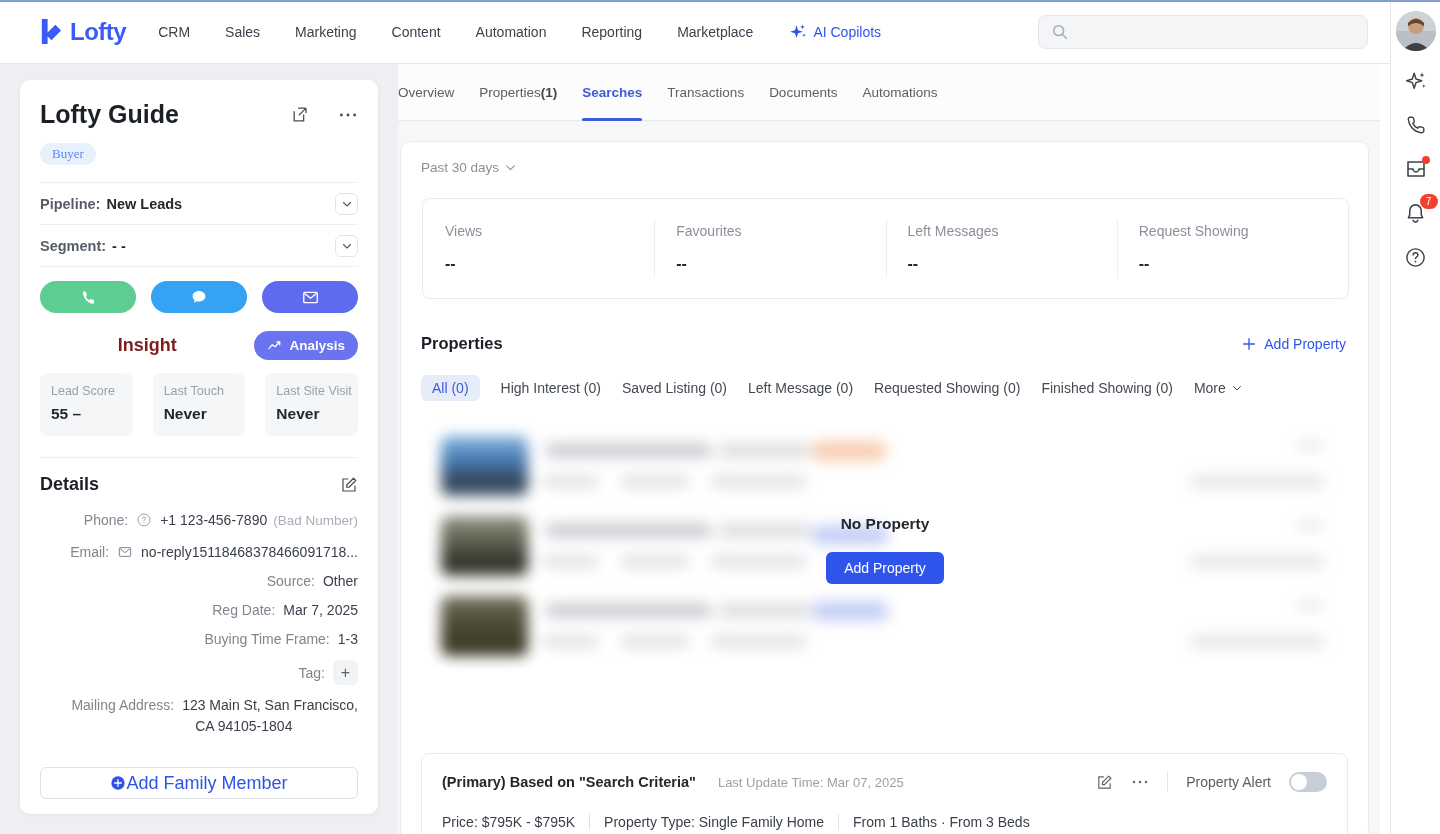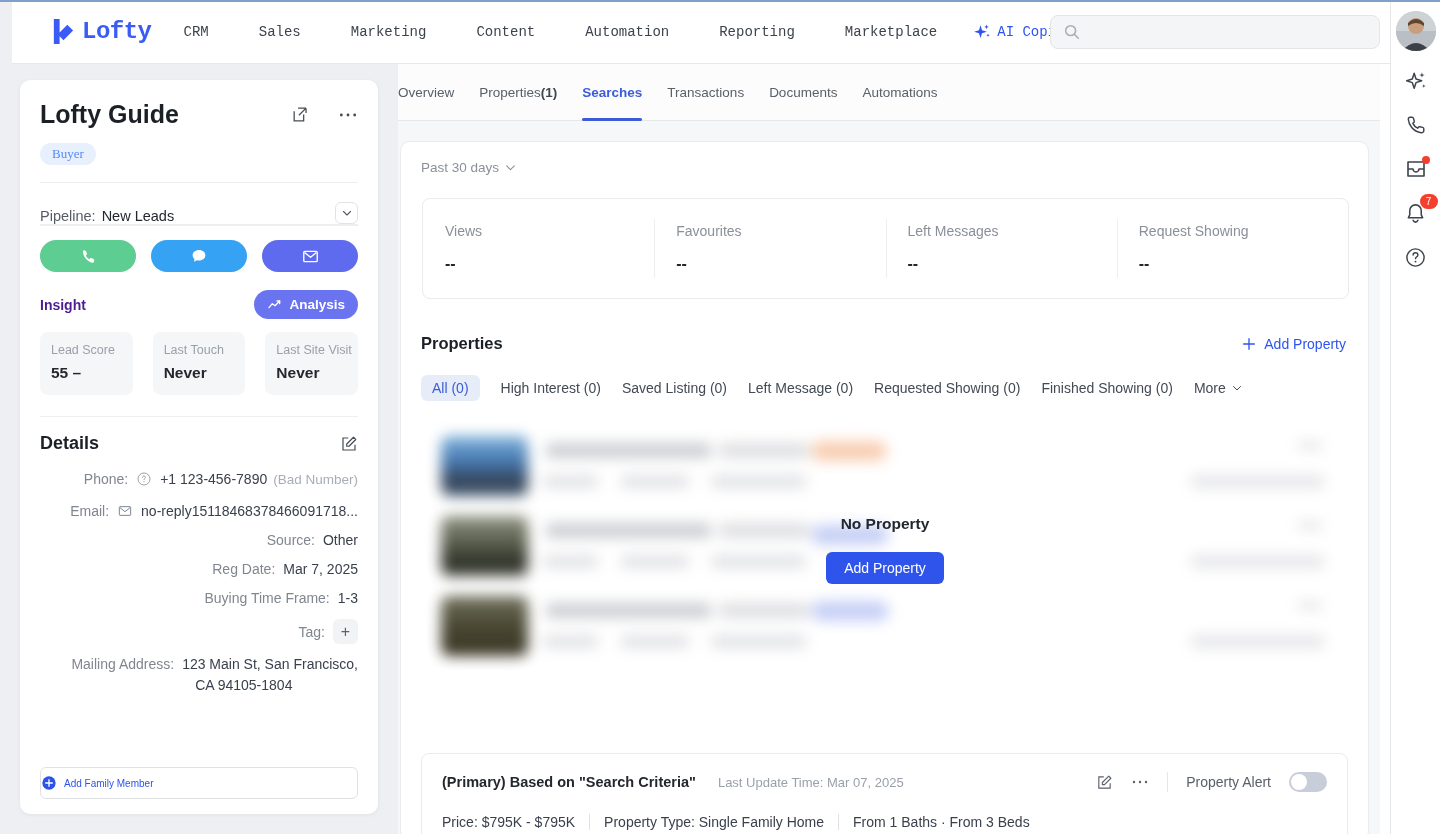--- a/index.html
+++ b/index.html
@@ -1,71 +1,71 @@
 <!DOCTYPE html>
 <html><head>
 <meta charset="utf-8">
 <style>
 * { margin:0; padding:0; box-sizing:border-box; }
 html,body { width:1440px; height:834px; overflow:hidden; }
 body { font-family:"Liberation Sans", sans-serif; background:#edeff2; color:#20242b; }
 
 
 .topline { position:absolute; top:0; left:0; width:1440px; height:2px; background:#7fa0c9; z-index:30; }
-.topbar { position:absolute; top:0; left:12px; width:1390px; height:64px; background:#fff; border-bottom:1px solid #e7e8ea; display:flex; align-items:center; z-index:20;font-family:Liberation Mono, monospace; }
+.topbar { position:absolute; top:0; left:0; width:1390px; height:64px; background:#fff; border-bottom:1px solid #e7e8ea; display:flex; align-items:center; z-index:20; }
 .logo { display:flex; align-items:center; margin-left:38px; gap:7px; }
 .logo-text { font-size:24px; font-weight:bold; color:#3b5bf6; letter-spacing:-0.5px; }
-.nav { display:flex; align-items:flex-end; margin-left:32px; gap:50px; }
+.nav { display:flex; align-items:flex-end; margin-left:32px; gap:35px; }
 .nav-item { font-size:14px; color:#3d434c; cursor:pointer; }
 .ai-copilots { display:flex; align-items:center; gap:6px; margin-left:36px; color:#2d54ee; font-size:14px; }
 .searchbox { position:absolute; left:1038px; top:15px; width:330px; height:34px; background:#f4f5f7; border:1px solid #e3e5e8; border-radius:8px; display:flex; align-items:center; padding-left:12px; }
 
 
 .rightbar { position:absolute; top:0; right:0; width:50px; height:834px; background:#fff; border-left:1px solid #e6e7e9; z-index:25; display:flex; flex-direction:column; align-items:center; }
 .avatar { width:40px; height:40px; border-radius:50%; margin-top:11px; overflow:hidden; background:#cfd3d8; }
 .rb-icon { position:relative; width:24px; height:24px; display:flex; align-items:center; justify-content:center; color:#3d434c; }
 .rb-icon.sp { margin-top:18px; }
 .rb-icon + .rb-icon { margin-top:20px; }
 .red-dot { position:absolute; top:-1px; right:-2px; width:8px; height:8px; background:#f43f2e; border-radius:50%; }
 .badge7 { position:absolute; top:-7px; right:-10px; min-width:18px; height:15px; background:#f43f2e; border-radius:8px; color:#fff; font-size:10px; display:flex; align-items:center; justify-content:center; padding:0 4px; }
 
 
 .leftcard { position:absolute; left:20px; top:80px; width:358px; height:734px; background:#fff; border-radius:10px; box-shadow:0 1px 4px rgba(35,46,60,.06); padding:20px 20px 0 20px; }
 .lead-title-row { display:flex; align-items:center; }
 .lead-name { font-size:25px; font-weight:bold; color:#1b1f26; flex:1; }
 .icon-btn { color:#464c55; display:flex; align-items:center; justify-content:center; }
 .buyer-pill { display:inline-block; margin-top:14px; background:#e9f0fd; color:#568af5; font-size:13px; padding:3px 12px; border-radius:11px;font-family:Liberation Serif, serif; }
 .lc-divider { height:1px; background:#eceef0; }
-.kv-row { display:flex; align-items:flex-end; height:41px; }
+.kv-row { display:flex; align-items:center; height:41px;font-weight:bold; }
 .kv-label { color:#555c66; font-size:14.5px; }
 .kv-value { color:#23272e; font-size:14.5px; margin-left:6px; }
 .chev-btn { margin-left:auto; width:23px; height:22px; border:1px solid #e1e3e7; border-radius:6px; display:flex; align-items:center; justify-content:center; color:#555c66; background:#fff; }
 .action-row { display:flex; gap:15px; margin-top:14px; }
 .action-btn { width:96px; height:32px; border-radius:16px; display:flex; align-items:center; justify-content:center; border:none; }
 .ab-green { background:#5ecd92; }
 .ab-blue { background:#35a2f4; }
 .ab-indigo { background:#5f6bee; }
 .insight-row { display:flex; align-items:center; margin-top:18px; }
-.insight-title { font-size:14px; font-weight:bold; color:#4c1d95; flex:1; }
+.insight-title { font-size:18px; font-weight:bold; color:#7f1d1d; flex:1;text-align:center; }
 .analysis-btn { height:29px; background:#6a73f0; border-radius:15px; color:#fff; font-size:13.5px; font-weight:bold; display:flex; align-items:center; gap:6px; padding:0 13px; }
 .stat-row { display:flex; gap:20px; margin-top:13px;align-items:flex-end; }
 .stat-card { width:101px; height:63px; background:#f5f6f8; border-radius:8px; padding:11px 0 0 11px; }
 .stat-label { color:#9aa0ab; font-size:12.5px; }
 .stat-value { color:#23272e; font-size:15.5px; font-weight:bold; margin-top:7px; }
 .details-divider { height:1px; background:#eceef0; margin-top:21px; }
 .details-head { display:flex; align-items:center; margin-top:16px; }
 .details-title { font-size:18px; font-weight:bold; color:#1b1f26; flex:1; }
 .detail-rows { margin-top:14px; padding-left:10px; }
 .d-row { display:flex; align-items:baseline; font-size:14px; margin-bottom:13px;justify-content:flex-end; }
 .d-label { color:#80868f; white-space:nowrap; }
 .d-value { color:#3a414c; margin-left:8px; }
 .d-note { color:#a8aeb8; margin-left:6px; font-size:13.5px; }
 .tag-plus { width:25px; height:25px; background:#f2f3f5; border-radius:6px; display:flex; align-items:center; justify-content:center; color:#5b626c; font-size:16px; margin-left:8px; }
 .mailing-val { color:#3a414c; margin-left:8px; line-height:21px; }
-.addfam-btn { position:absolute; left:20px; bottom:15px; width:318px; height:32px; background:#fff; border:1px solid #dfe1e5; border-radius:6px; color:#2e53e9; font-size:10px; display:flex; align-items:center; gap:7px; }
+.addfam-btn { position:absolute; left:20px; bottom:15px; width:318px; height:32px; background:#fff; border:1px solid #dfe1e5; border-radius:6px; color:#2e53e9; font-size:18px; display:flex; align-items:center; justify-content:center; }
 
 
 .main { position:absolute; left:398px; top:64px; width:992px; height:770px; background:#f6f7f9; }
 .tabs { display:flex; gap:25px; padding-left:0; height:57px; align-items:center; border-bottom:1px solid #e6e8ea; background:#fcfcfd; padding-right:7px; }
 .scrolltrack { position:absolute; right:0; top:0; width:10px; height:770px; background:#fff; }
 .tab { font-size:13.5px; color:#596068; position:relative; height:57px; display:flex; align-items:center; }
 .tab b { font-weight:bold; color:#40464f; }
 .tab.active { color:#3d5bd7; font-weight:bold; }
 .tab.active:after { content:""; position:absolute; left:0; right:0; bottom:0; height:3px; background:#3d5bd7; border-radius:2px; }
 .bigcard { position:absolute; left:2px; top:77px; width:969px; height:700px; background:#fff; border:1px solid #e9ebee; border-radius:10px; }
@@ -216,20 +216,29 @@
   <div class="kv-row">
     <span class="kv-label">Pipeline:</span>
     <span class="kv-value">New Leads</span>
     <span class="chev-btn">
       <svg width="12" height="12" viewBox="0 0 24 24">
           <path d="M5 9 L12 16 L19 9" fill="none" stroke="#555c66" stroke-width="2.2" stroke-linecap="round" stroke-linejoin="round"></path>
         </svg>
     </span>
   </div>
   <div class="lc-divider"></div>
+  <div class="kv-row">
+    <span class="kv-label">Segment:</span>
+    <span class="kv-value">- -</span>
+    <span class="chev-btn">
+      <svg width="12" height="12" viewBox="0 0 24 24">
+          <path d="M5 9 L12 16 L19 9" fill="none" stroke="#555c66" stroke-width="2.2" stroke-linecap="round" stroke-linejoin="round"></path>
+        </svg>
+    </span>
+  </div>
   <div class="lc-divider"></div>
   <div class="action-row">
     <button class="action-btn ab-green">
       <svg width="17" height="17" viewBox="0 0 24 24">
           <path d="M6 3 C4.9 3 4 4 4.1 5.2 C4.6 11.5 9.4 18.4 16.8 20.8 C18.3 21.2 20 20.2 20 18.7 L20 16.8 C20 16 19.5 15.3 18.7 15.1 L15.7 14.3 C15.1 14.2 14.5 14.4 14.1 14.9 L13.3 15.9 C11 14.8 9.2 12.9 8.1 10.7 L9.1 9.8 C9.6 9.4 9.8 8.7 9.6 8.1 L8.8 5.1 C8.6 4.4 8 3.9 7.3 3.9 Z" fill="#fff"></path>
         </svg>
     </button>
     <button class="action-btn ab-blue">
       <svg width="18" height="18" viewBox="0 0 24 24">
           <path d="M12 4 C7 4 3.5 7.2 3.5 11 C3.5 13 4.4 14.7 6 16 L5.3 19.5 L9 17.5 C10 17.8 11 18 12 18 C17 18 20.5 14.8 20.5 11 C20.5 7.2 17 4 12 4 Z" fill="#fff"></path>

